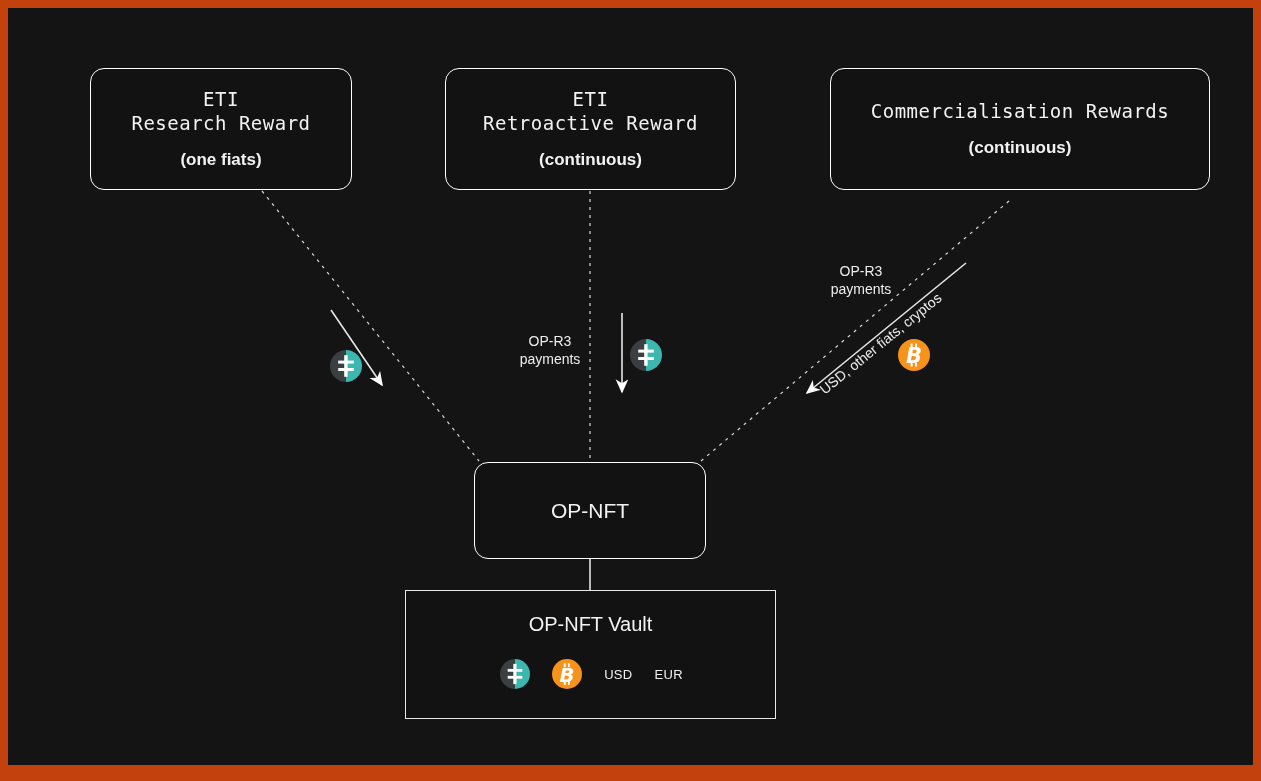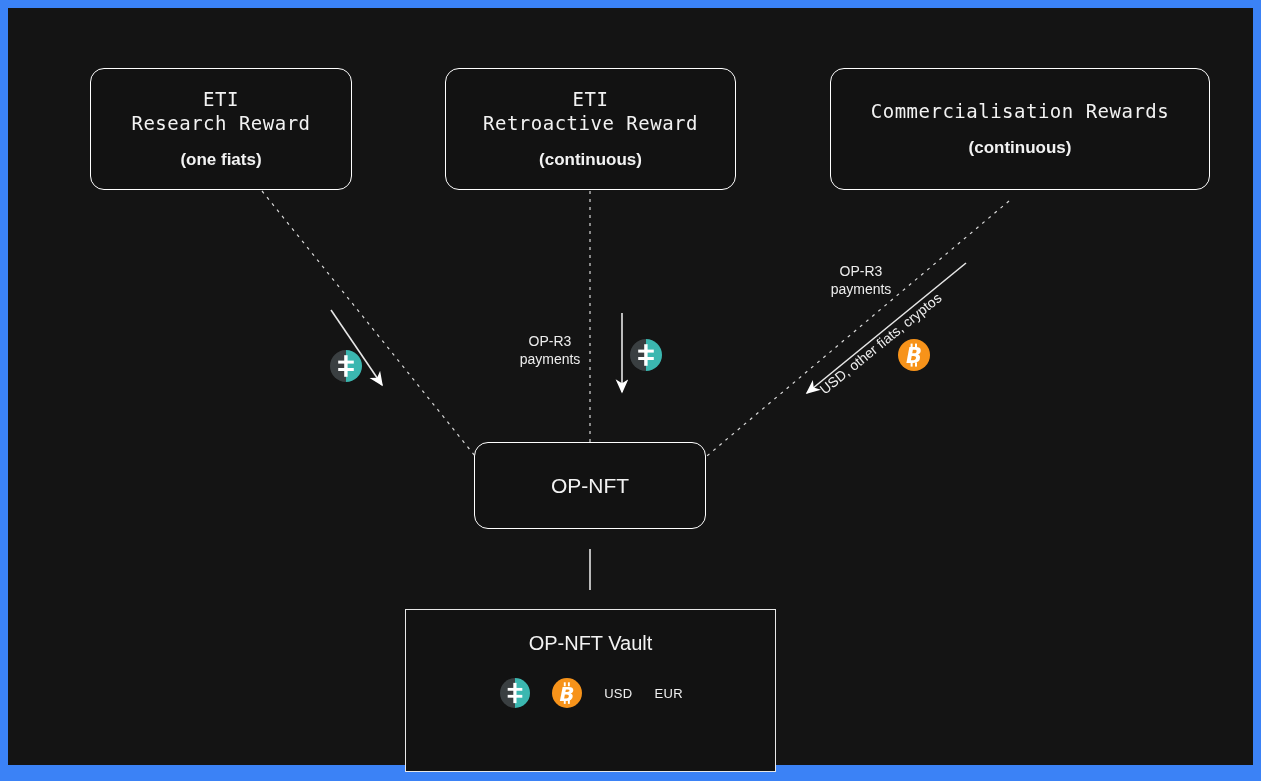--- a/index.html
+++ b/index.html
@@ -11,21 +11,21 @@
     width: 1261px;
     height: 781px;
     overflow: hidden;
     font-family: "Liberation Sans", sans-serif;
   }
   #canvas {
     position: absolute;
     left: 0; top: 0;
     width: 1261px;
     height: 781px;
-    background: #3b82f6;
+    background: #c2410c;
   }
   #stage {
     position: absolute;
     left: 8px;
     top: 8px;
     width: 1245px;
     height: 757px;
     background: #141414;
   }
   svg.wires {
@@ -60,22 +60,22 @@
     font-family: "Liberation Sans", sans-serif;
     font-size: 17px;
     font-weight: 600;
     white-space: nowrap;
   }
   .gap-sm { height: 14px; }
 
   #box-research { left: 90px;  top: 68px;  width: 262px; height: 122px; }
   #box-retro    { left: 445px; top: 68px;  width: 291px; height: 122px; }
   #box-comm     { left: 830px; top: 68px;  width: 380px; height: 122px; }
-  #box-opnft    { left: 474px; top: 442px; width: 232px; height: 87px; }
-  #box-vault    { left: 405px; top: 609px; width: 371px; height: 163px;
+  #box-opnft    { left: 474px; top: 462px; width: 232px; height: 97px; }
+  #box-vault    { left: 405px; top: 590px; width: 371px; height: 129px;
                   justify-content: flex-start; padding-top: 22px; }
 
   .title-lg {
     font-family: "Liberation Sans", sans-serif;
     font-size: 21px;
     color: #f2f2f2;
     white-space: nowrap;
   }
   .title-vault {
     font-family: "Liberation Sans", sans-serif;

